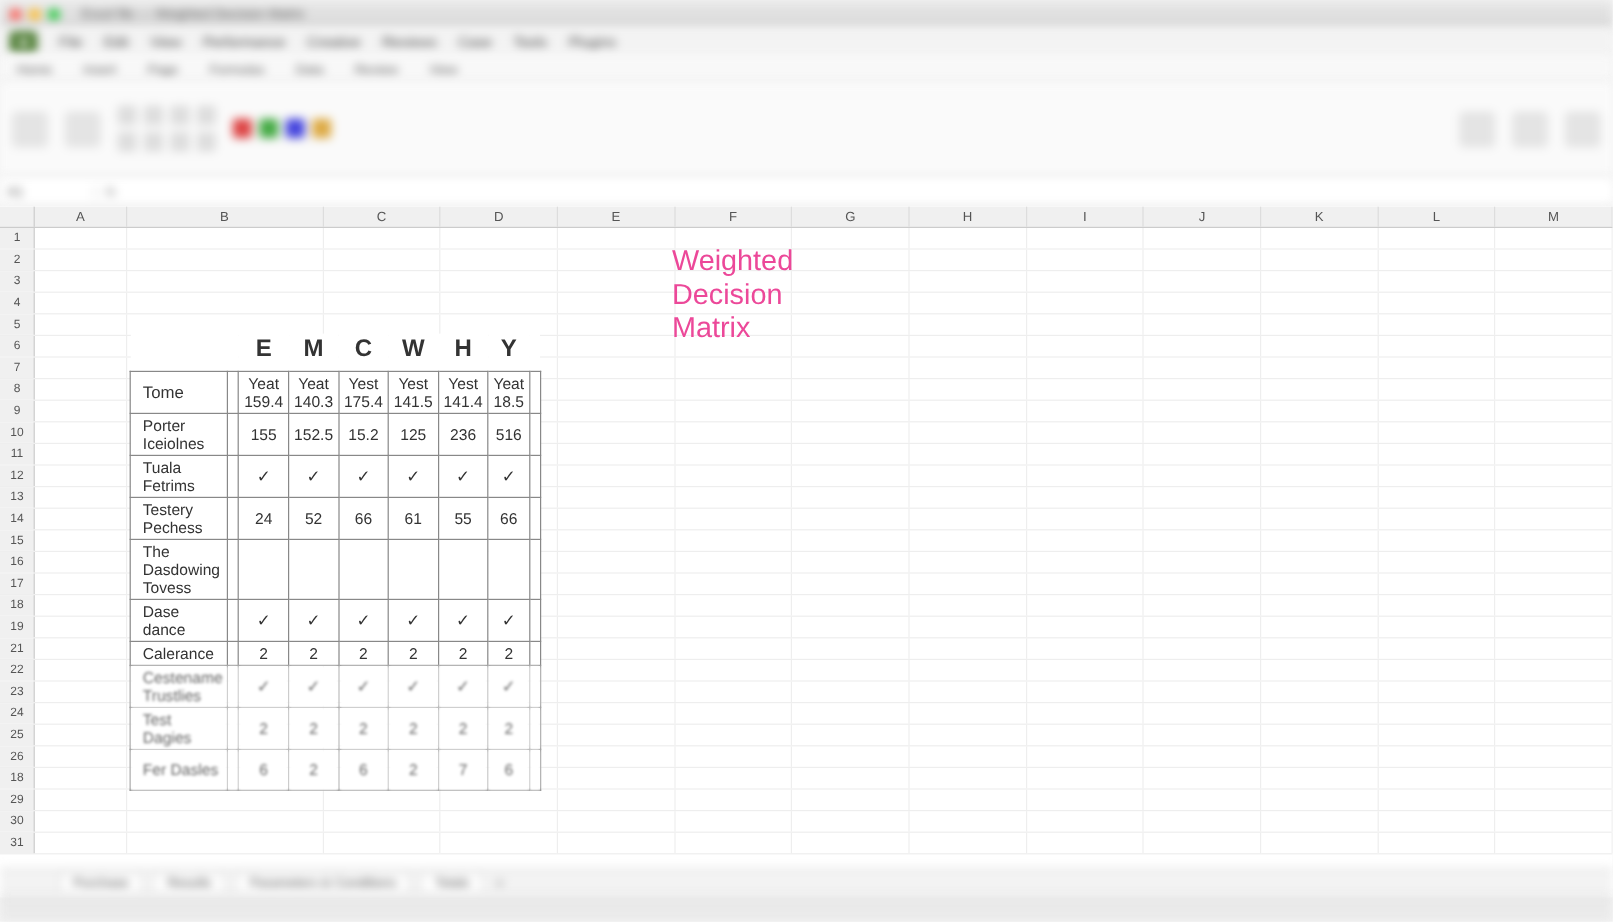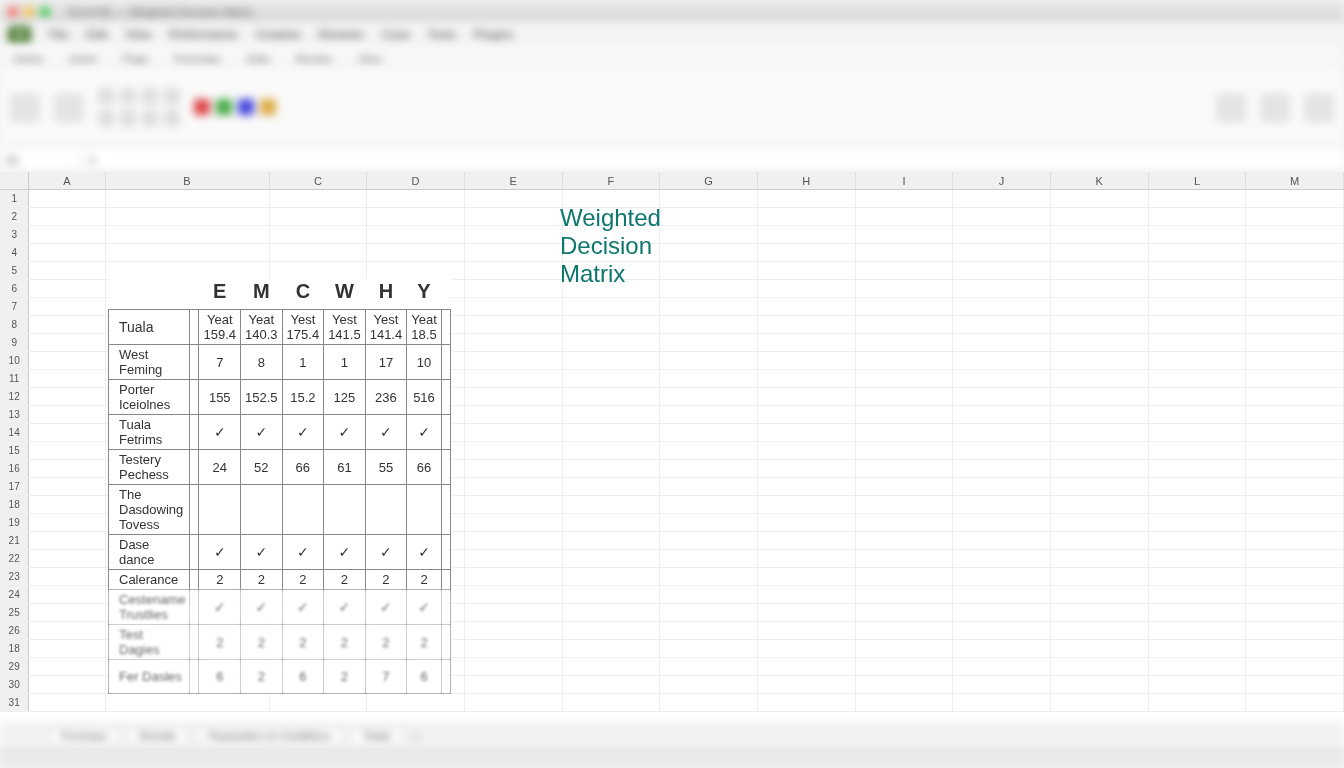--- a/index.html
+++ b/index.html
@@ -46,21 +46,21 @@
 
 
 .rows { position: relative; }
 .row { display: flex; height: 18px; border-bottom: 1px solid #eee; }
 .row .rh { width: 30px; background: #f0f0f0; border-right: 1px solid #ccc; font-size: 10px; color: #555; text-align: center; line-height: 18px; }
 .row .cell { border-right: 1px solid #eee; }
 
 
 .sheet { position: absolute; left: 30px; top: 18px; }
 
-.title-text { position: absolute; left: 530px; top: 14px; font-size: 24px; color: #0f766e; }
+.title-text { position: absolute; left: 530px; top: 14px; font-size: 24px; color: #ec4899; }
 
 .matrix { position: absolute; left: 78px; top: 88px; border-collapse: collapse; }
 .matrix th, .matrix td { border: 1px solid #888; font-size: 13px; text-align: center; padding: 2px 4px; color: #333; background: #fff; }
 .matrix .rowlabel { text-align: left; padding-left: 10px; width: 166px; }
 .matrix .sub { width: 100px; }
 .matrix .colcell { width: 100px; }
 .matrix .hdrletter { border: none; font-size: 20px; font-weight: 600; color: #333; padding-bottom: 6px; }
 .matrix .tome { font-size: 14px; font-weight: 500; }
 .matrix .tall { height: 34px; }
 .matrix .norm { height: 20px; }
@@ -657,45 +657,34 @@
         <td class="hdrletter">E</td>
         <td class="hdrletter">M</td>
         <td class="hdrletter">C</td>
         <td class="hdrletter">W</td>
         <td class="hdrletter">H</td>
         <td class="hdrletter">Y</td>
         <td class="hdrletter" style="border:none;width:70px"></td>
       </tr>
 
       <tr class="tall">
-        <td class="rowlabel tome">Tuala</td>
+        <td class="rowlabel tome">Tome</td>
         <td class="sub"></td>
         <td class="colcell"><span>Yeat</span><br><span>159.4</span></td>
         <td class="colcell"><span>Yeat</span><br><span>140.3</span></td>
         <td class="colcell"><span>Yest</span><br><span>175.4</span></td>
         <td class="colcell"><span>Yest</span><br><span>141.5</span></td>
         <td class="colcell"><span>Yest</span><br><span>141.4</span></td>
         <td class="colcell"><span>Yeat</span><br><span>18.5</span></td>
         <td></td>
       </tr>
 
       </tbody>
         <tbody id="matrix-body">
           <tr class="norm">
-            <td class="rowlabel">West Feming</td>
-            <td class="sub"></td>
-            <td class="colcell">7</td>
-            <td class="colcell">8</td>
-            <td class="colcell">1</td>
-            <td class="colcell">1</td>
-            <td class="colcell">17</td>
-            <td class="colcell">10</td>
-            <td></td>
-          </tr>
-          <tr class="norm">
             <td class="rowlabel">Porter Iceiolnes</td>
             <td class="sub"></td>
             <td class="colcell">155</td>
             <td class="colcell">152.5</td>
             <td class="colcell">15.2</td>
             <td class="colcell">125</td>
             <td class="colcell">236</td>
             <td class="colcell">516</td>
             <td></td>
           </tr>

